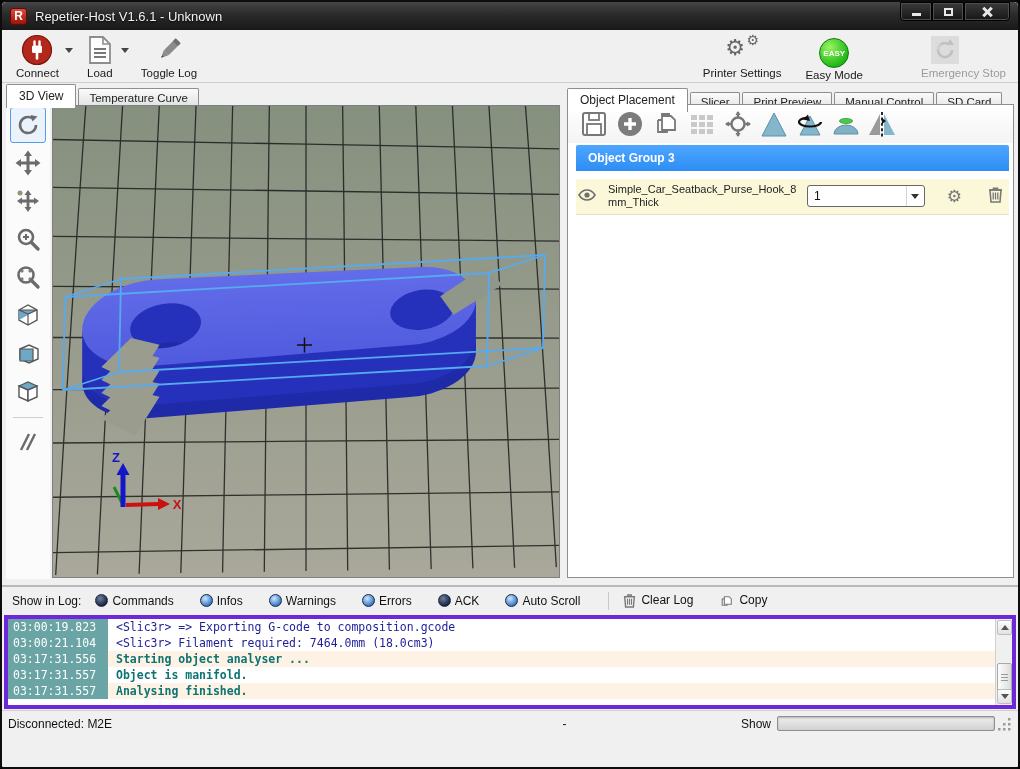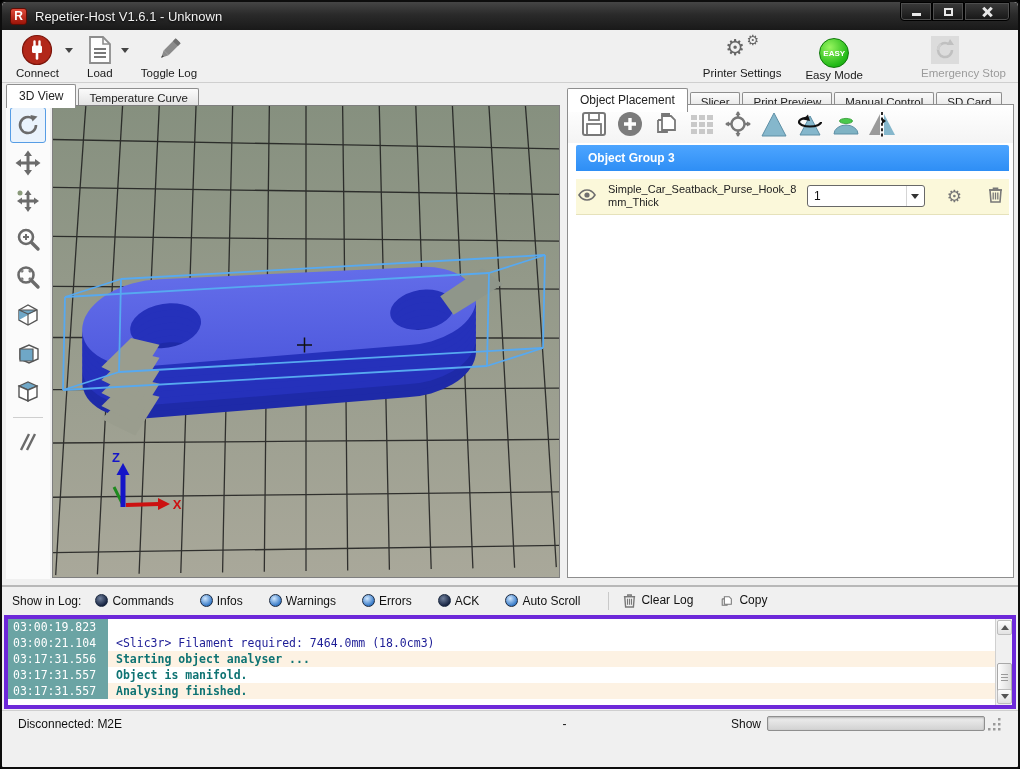--- a/index.html
+++ b/index.html
@@ -74,21 +74,21 @@
   .lmsg{font-family:"DejaVu Sans Mono",monospace;font-size:11.5px;padding-left:8px;white-space:nowrap;}
   .lmsg.info{color:#1d1d96;} .lmsg.analyser{color:#0e7373;font-weight:bold;}
   .vscroll{position:absolute;right:0;top:0;bottom:0;width:17px;background:#f0f0f0;border-left:1px solid #d0d0d0;}
   .sarrow{position:absolute;left:1px;width:15px;height:15px;display:flex;align-items:center;justify-content:center;background:linear-gradient(#fdfdfd,#e2e2e2);border:1px solid #bdbdbd;border-radius:2px;}
   .sarrow.up{top:1px;} .sarrow.down{bottom:1px;}
   .sarrow i{width:0;height:0;border-left:4px solid transparent;border-right:4px solid transparent;}
   .sarrow.up i{border-bottom:5px solid #555;} .sarrow.down i{border-top:5px solid #555;}
   .sthumb{position:absolute;left:1px;top:44px;width:15px;height:30px;background:linear-gradient(90deg,#fdfdfd,#dcdcdc);border:1px solid #a8a8a8;border-radius:2px;}
   .sthumb:before{content:"";position:absolute;left:3px;right:3px;top:10px;height:1px;background:#999;box-shadow:0 3px 0 #999,0 6px 0 #999;}
   
-  .statusbar{position:relative;height:26px;background:#f0f0f0;border-top:1px solid #cfcfcf;display:flex;align-items:center;font-size:12px;color:#111;padding:0 16px;}
+  .statusbar{position:relative;height:26px;background:#f0f0f0;border-top:1px solid #cfcfcf;display:flex;align-items:center;font-size:12px;color:#111;padding:0 6px;}
   .sb-left{width:380px;}
   .sb-center{flex:1;text-align:center;}
   .sb-idle{margin-right:6px;}
   .pbar{width:218px;height:15px;border:1px solid #8f8f8f;background:linear-gradient(#efefef,#d2d2d2);border-radius:2px;box-shadow:inset 0 1px 2px rgba(0,0,0,.25);}
   .grip{width:14px;height:16px;margin-left:3px;}
 </style>
 </head>
 <body>
 
 <div class="win">
@@ -558,20 +558,21 @@
             <path d="M10 6h9l4 4v10h-13z" fill="#fff" stroke="#787878" stroke-width="2"></path>
             <path d="M6 10h4M6 10v12h9v-2" fill="none" stroke="#787878" stroke-width="2"></path>
           </svg>
         <span>Copy</span>
       </span>
     </div>
     <div class="log-body">
       <div id="log-rows">
           <div class="logrow">
             <div class="ltime">03:00:19.823</div>
+            <div class="lmsg info">&lt;Slic3r&gt; =&gt; Exporting G-code to composition.gcode</div>
           </div>
           <div class="logrow">
             <div class="ltime">03:00:21.104</div>
             <div class="lmsg info">&lt;Slic3r&gt; Filament required: 7464.0mm (18.0cm3)</div>
           </div>
           <div class="logrow alt">
             <div class="ltime">03:17:31.556</div>
             <div class="lmsg analyser">Starting object analyser ...</div>
           </div>
           <div class="logrow">

